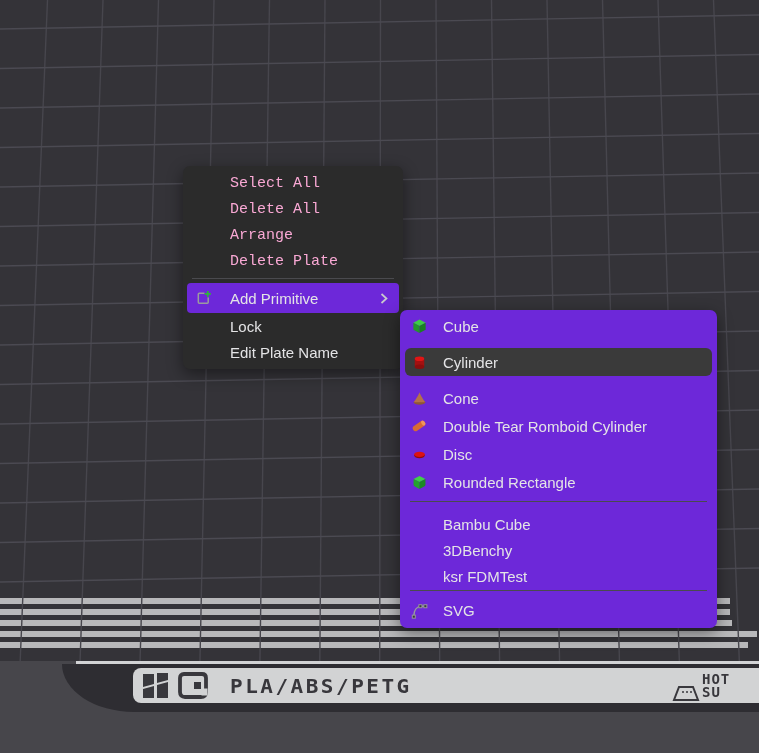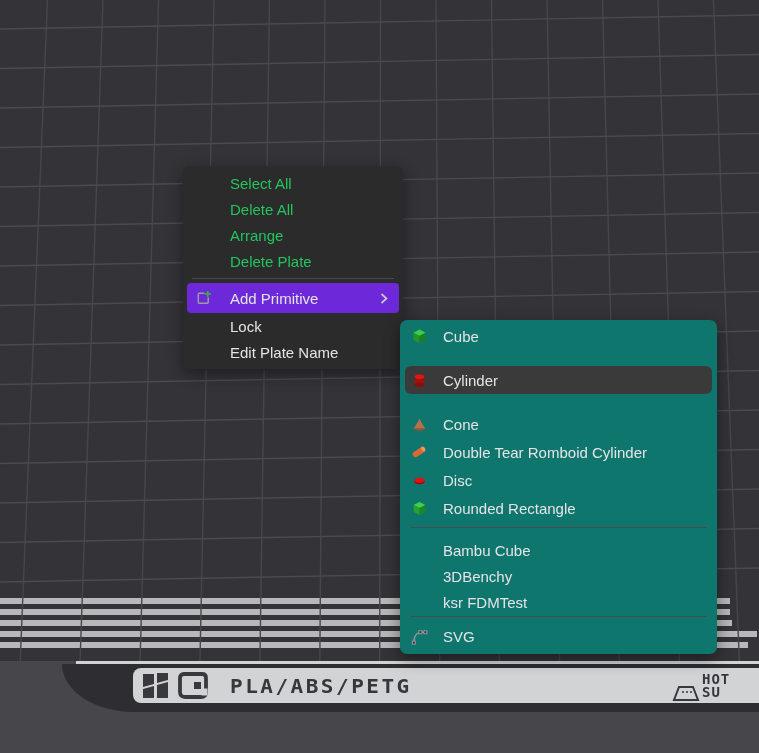--- a/index.html
+++ b/index.html
@@ -29,34 +29,34 @@
   #material-label{font-size:21px;letter-spacing:2.5px;margin-left:22px;transform:scaleY(.96);white-space:nowrap;}
   #right-label{position:absolute;left:702px;top:673px;font-size:14px;line-height:13px;letter-spacing:1px;white-space:nowrap;}
   #heatbed{position:absolute;left:670px;top:684px;}
   
   .menu{
     position:absolute;background:#2b2b2b;border-radius:7px;
     box-shadow:0 5px 16px rgba(0,0,0,.45);
     color:#e4e4e6;font-size:15px;z-index:5;
   }
   #main-menu{left:183px;top:166px;width:220px;padding:4px 0;}
-  #submenu{left:400px;top:320px;width:317px;padding:2px 0 4px;background:#0f766e;z-index:6;}
+  #submenu{left:400px;top:310px;width:317px;padding:2px 0 4px;background:#6d28d9;z-index:6;}
   .sep{height:1px;background:#4a4a4e;margin:4px 9px;}
   #submenu .sep{margin:5px 10px;}
   .mmi{height:26px;display:flex;align-items:center;padding-left:47px;cursor:default;}
-  .mmi.disabled{color:#22c55e;}
+  .mmi.disabled{color:#f9a8d4;font-family:Liberation Mono, monospace;}
   .mmi-ap{
     height:30px;margin:0 4px;border-radius:4px;background:#6d28d9;
     display:flex;align-items:center;padding:0 10px 0 8px;
   }
   .mmi-ap .ic{width:17px;display:flex;margin-right:18px;}
   .mmi-ap .arrow{margin-left:auto;display:flex;}
   .smi{height:28px;display:flex;align-items:center;padding-left:10px;}
   .smi .ic{width:18px;display:flex;justify-content:center;margin-right:15px;}
-  .smi.hl{background:#3a3a3a;border-radius:6px;margin:16px 5px;padding-left:5px;}
+  .smi.hl{background:#3a3a3a;border-radius:6px;margin:8px 5px;padding-left:5px;}
   .smi-model{height:26px;display:flex;align-items:flex-end;padding-left:43px;}
   .lbl{white-space:nowrap;}
 </style>
 </head>
 <body>
 
 <div id="screen">
 
   <div id="plate-surface">
     <div class="stripe" style="top:598px;width:730px;"></div>

